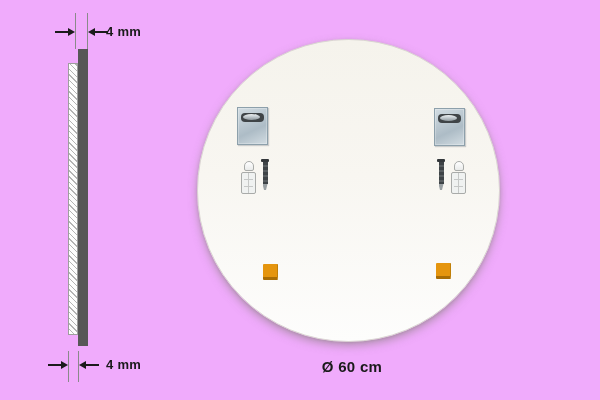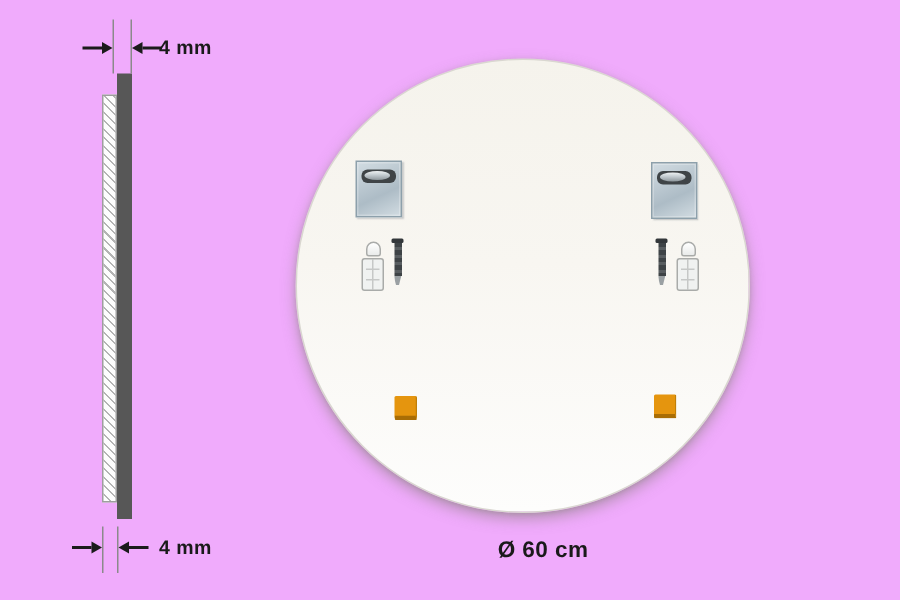--- a/index.html
+++ b/index.html
@@ -92,21 +92,21 @@
   }
   .pad{
     position:absolute;width:14px;height:13px;border-radius:1px;
     background:var(--pad,#e5950e);
     border-bottom:3px solid var(--pad-edge,#a96d05);
     border-right:1px solid #c07f08;
   }
   .pad.left{left:65px;top:224px;}
   .pad.right{left:238px;top:223px;}
   .diameter-label{
-    position:absolute;left:207px;top:358px;width:310px;text-align:center;
+    position:absolute;left:197px;top:358px;width:310px;text-align:center;
     font-size:15px;font-weight:700;color:var(--text,#1a1a1a);letter-spacing:.3px;
   }
 </style>
 </head>
 <body>
 
 <div class="canvas">
 
   <div>
     <div class="hatch-strip"></div>

